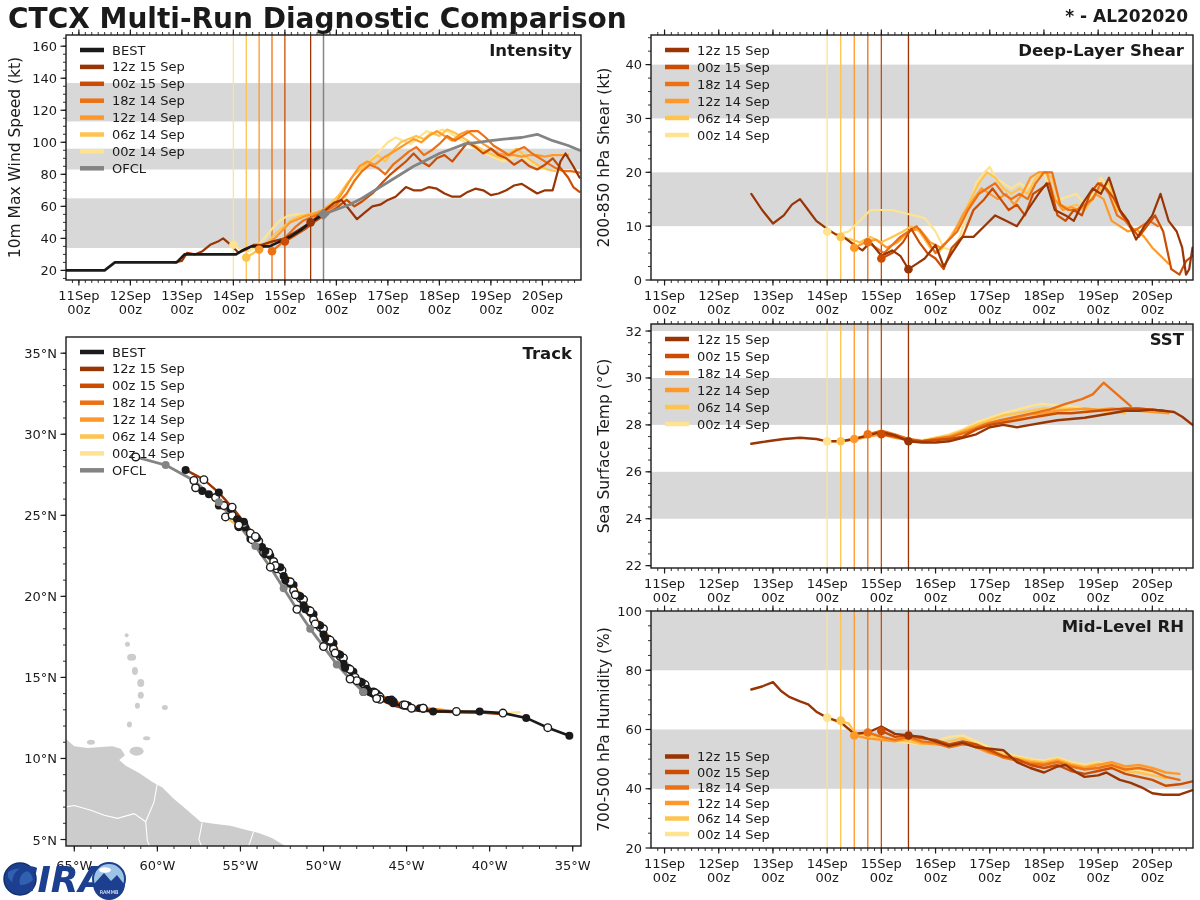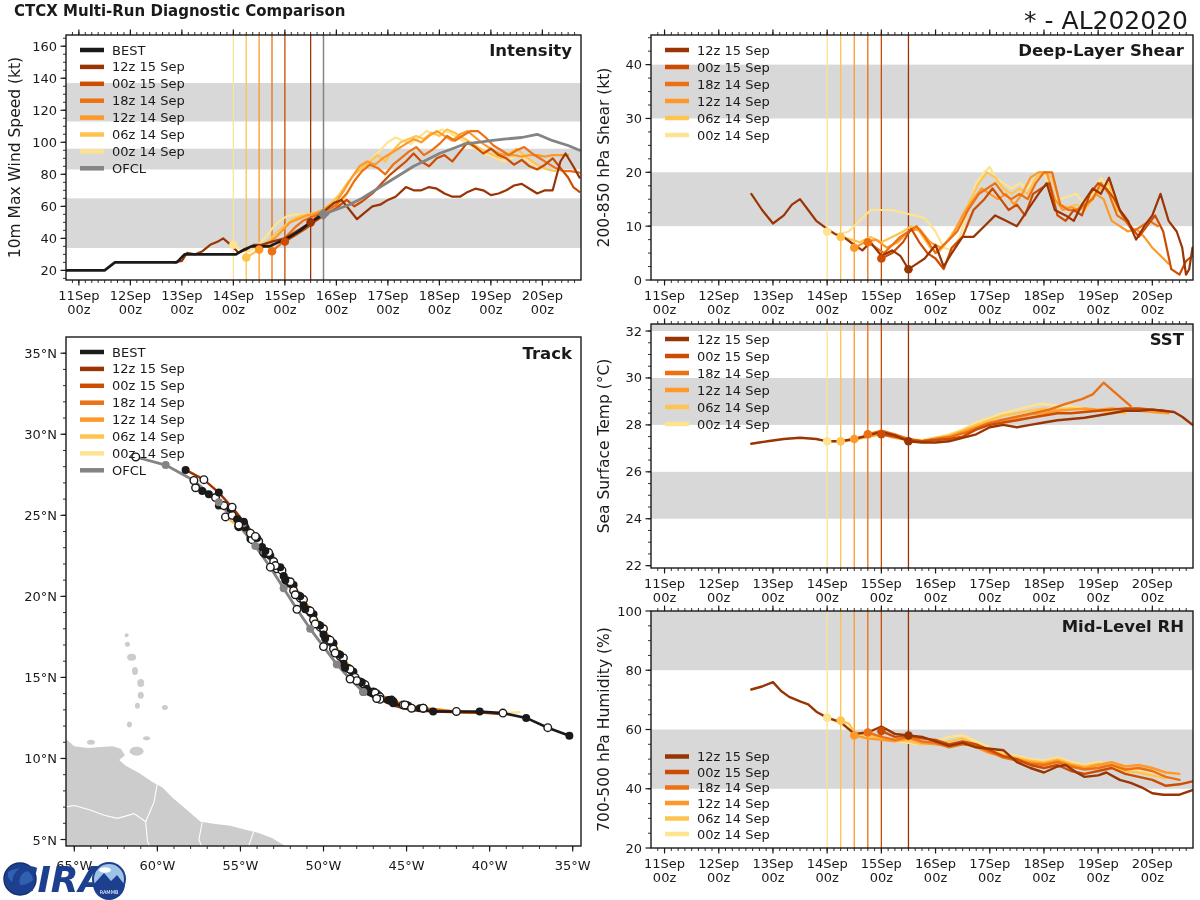--- a/index.html
+++ b/index.html
@@ -1,19 +1,19 @@
 <!DOCTYPE html>
 <html><head>
 <meta charset="utf-8">
 <style>
   html,body{margin:0;padding:0;background:#fff;}
   .fig{position:relative;width:1200px;height:900px;background:#fff;overflow:hidden;
        font-family:"DejaVu Sans", sans-serif;}
-  .suptitle{position:absolute;left:14px;top:2px;font-size:15px;font-weight:bold;color:#1a1a1a;}
-  .stormid{position:absolute;right:12px;top:6px;font-size:25px;font-weight:normal;color:#1a1a1a;}
+  .suptitle{position:absolute;left:8px;top:2px;font-size:28px;font-weight:bold;color:#1a1a1a;}
+  .stormid{position:absolute;right:12px;top:6px;font-size:17px;font-weight:bold;color:#1a1a1a;}
   #plot{position:absolute;left:0;top:0;}
   #plot text{font-family:"DejaVu Sans", sans-serif;fill:#1a1a1a;}
   .tick{font-size:13px;}
   .ylab{font-size:15.5px;}
   .ptitle{font-size:16.5px;font-weight:bold;}
   .leg{font-size:13px;}
   .logo{position:absolute;left:3px;top:858px;width:130px;height:42px;}
   .logo .ciratxt{font-family:"DejaVu Sans", sans-serif;font-weight:bold;font-style:italic;
        font-size:36px;fill:#1d3f8f;}
 </style>

